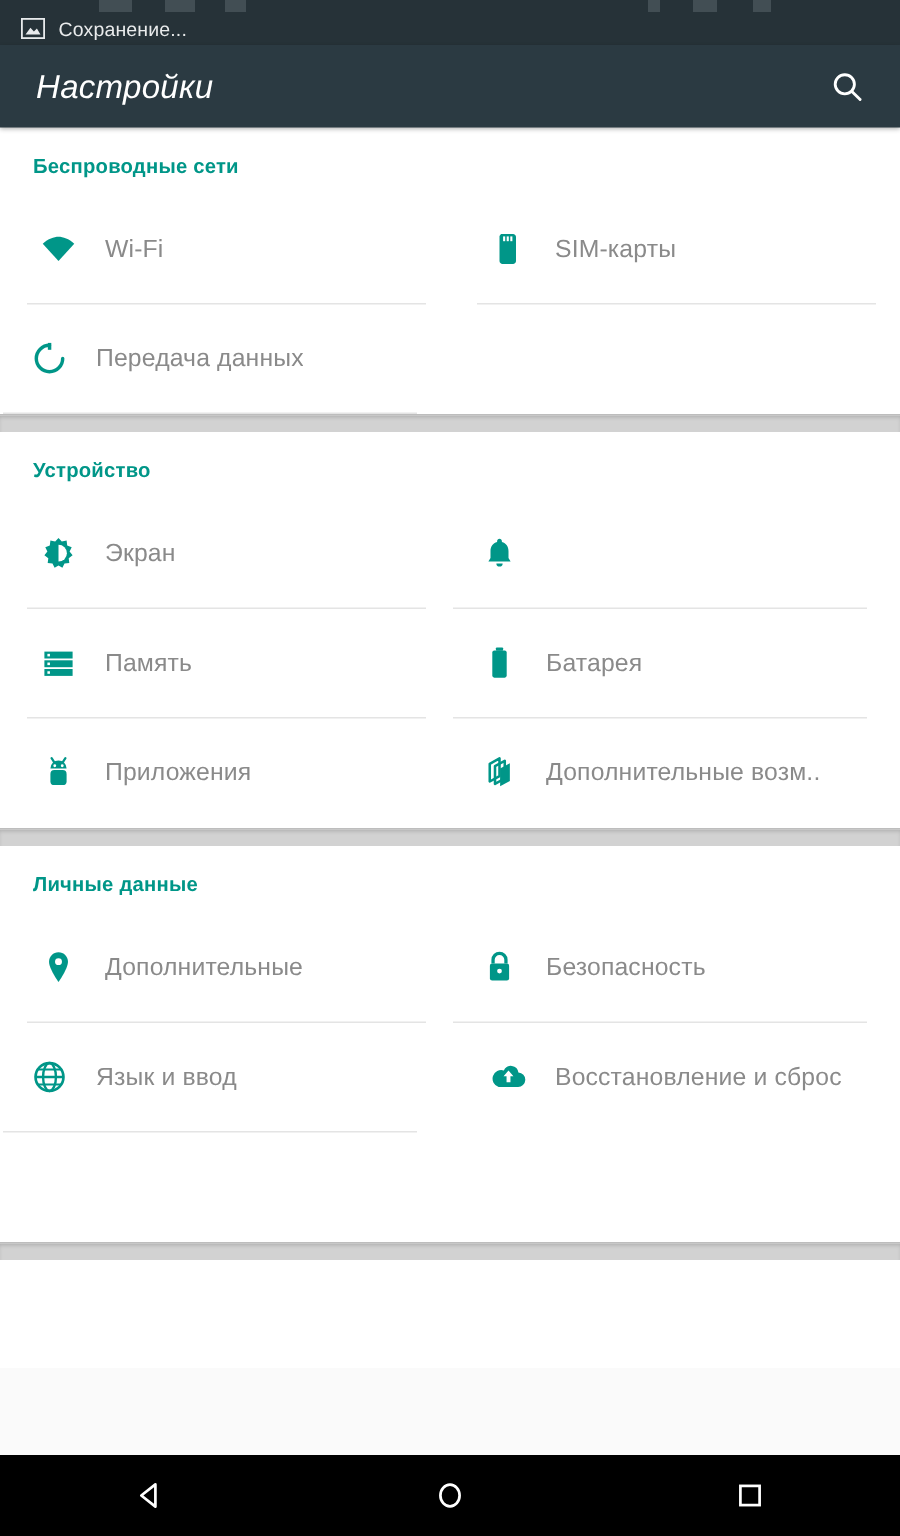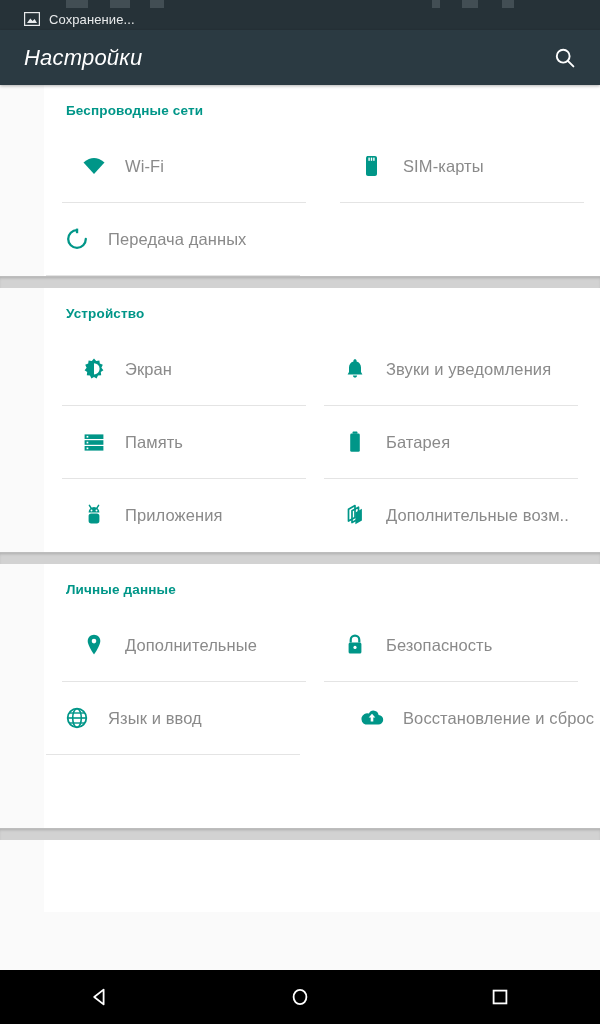--- a/index.html
+++ b/index.html
@@ -13,49 +13,49 @@
   
   .status-top {
     height:8px; background:#263238; width:100%;
     position:relative; overflow:hidden;
   }
   .status-top .ghost {
     position:absolute; bottom:0; height:8px; background:#5a666c; opacity:.55;
   }
   .status-bar {
     height:22px; background:#263238; display:flex; align-items:center;
-    padding-left:24px; color:#e8eaec;
+    padding-left:14px; color:#e8eaec;
   }
   .status-bar .sb-icon { width:16px; height:14px; position:relative; margin-right:9px; }
   .status-bar .sb-text { font-size:13px; letter-spacing:.1px; color:#e9ebec; }
 
   
   .appbar {
     height:55px; background:#2b3a42; display:flex; align-items:center;
     justify-content:space-between; padding:0 18px 0 24px;
     box-shadow:0 1px 3px rgba(0,0,0,.30);
     position:relative; z-index:5;font-style:italic;
   }
   .appbar-title { color:#ffffff; font-size:22px; font-weight:400; letter-spacing:.2px; }
   .search-btn { width:34px; height:34px; display:flex; align-items:center; justify-content:center; cursor:pointer; }
 
   
   .content { position:absolute; top:85px; left:0; right:0; bottom:54px; background:#fafafa; overflow:hidden; }
 
-  .section { background:#ffffff;margin-left:44px; }
+  .section { background:#ffffff; }
   .section-header {
     color:#009688; font-size:13.5px; font-weight:bold;
     padding:18px 0 12px 22px; letter-spacing:.15px;
   }
   .grid { display:flex; flex-wrap:wrap; }
   .cell { width:50%; position:relative; }
   .cell.empty { visibility:hidden; }
   .row-item {
     display:flex; align-items:center; height:72px;
-    padding-left:35px; cursor:pointer;
+    padding-left:24px; cursor:pointer;
   }
   .cell.right .row-item { padding-left:18px; }
   .icon-wrap {
     width:30px; min-width:30px; height:30px;
     display:flex; align-items:center; justify-content:center;
     margin-right:16px;
   }
   .label {
     font-size:16.5px; color:#8a8a8a; white-space:nowrap;
     overflow:hidden; letter-spacing:.1px;
@@ -184,21 +184,20 @@
           <div class="divider"></div>
         </div>
         <div class="cell right">
           <div class="row-item">
             <span class="icon-wrap">
               <svg width="26" height="26" viewBox="0 0 26 26">
                 <path d="M13 3.2 C13.9 3.2 14.6 3.9 14.6 4.8 L14.6 5.4 C17.4 6.1 19 8.5 19 11.5 L19 16 L20.4 18.4 L5.6 18.4 L7 16 L7 11.5 C7 8.5 8.6 6.1 11.4 5.4 L11.4 4.8 C11.4 3.9 12.1 3.2 13 3.2 Z" fill="#009688"></path>
                 <path d="M10.9 19.6 L15.1 19.6 A2.1 2.1 0 0 1 10.9 19.6 Z" fill="#009688"></path>
               </svg>
             </span>
-            <span class="label">Звуки и уведомления</span>
           </div>
           <div class="divider"></div>
         </div>
         <div class="cell">
           <div class="row-item">
             <span class="icon-wrap">
               <svg width="26" height="26" viewBox="0 0 26 26">
                 <rect x="3.6" y="5.4" width="18.8" height="4.6" fill="#009688"></rect>
                 <rect x="3.6" y="11.2" width="18.8" height="4.6" fill="#009688"></rect>
                 <rect x="3.6" y="17" width="18.8" height="4.6" fill="#009688"></rect>

